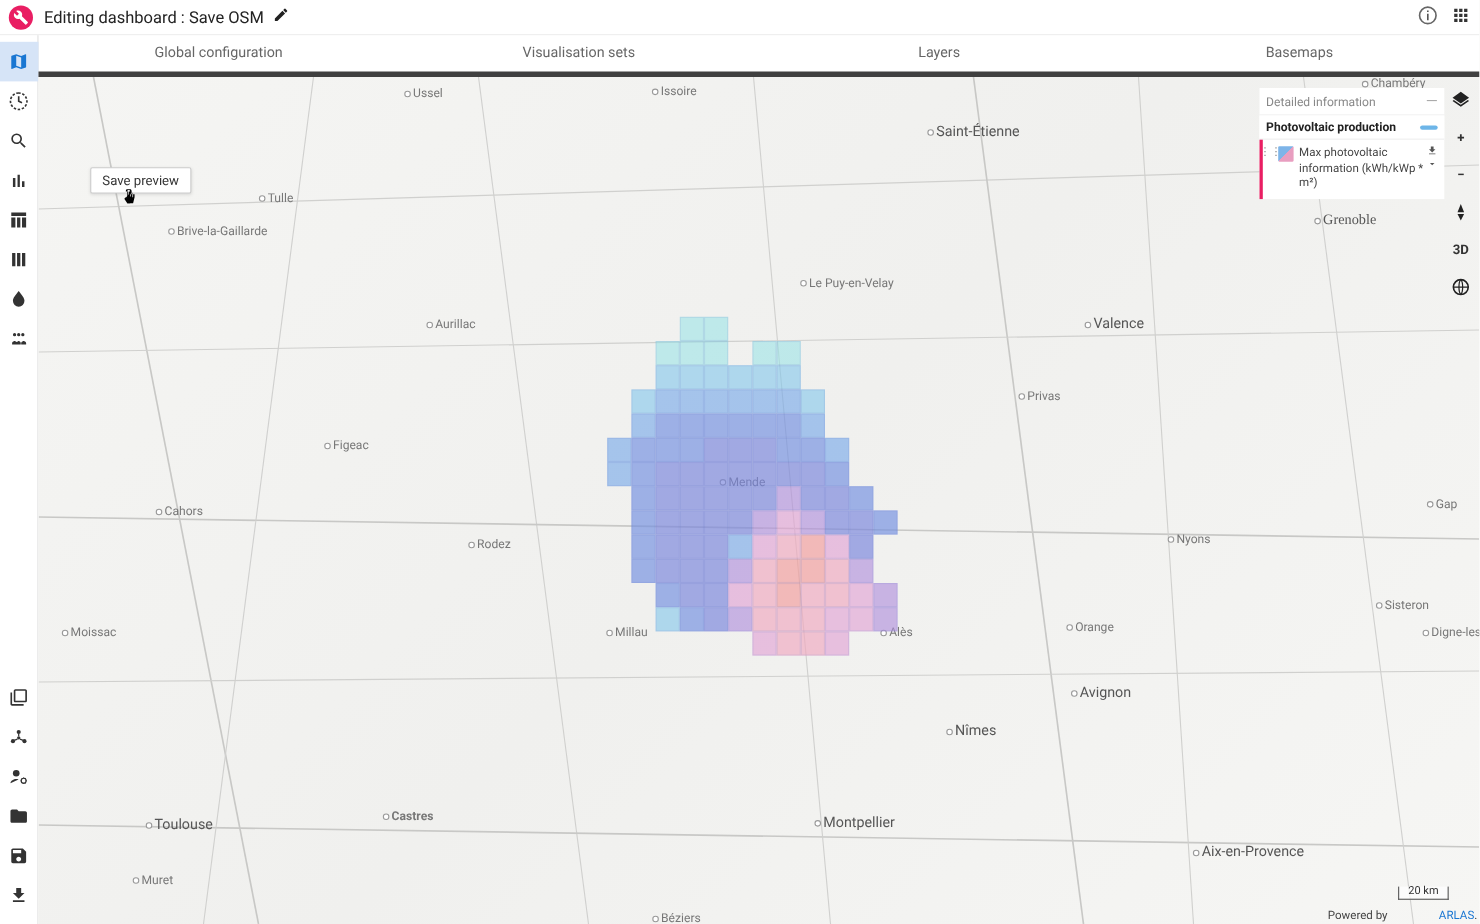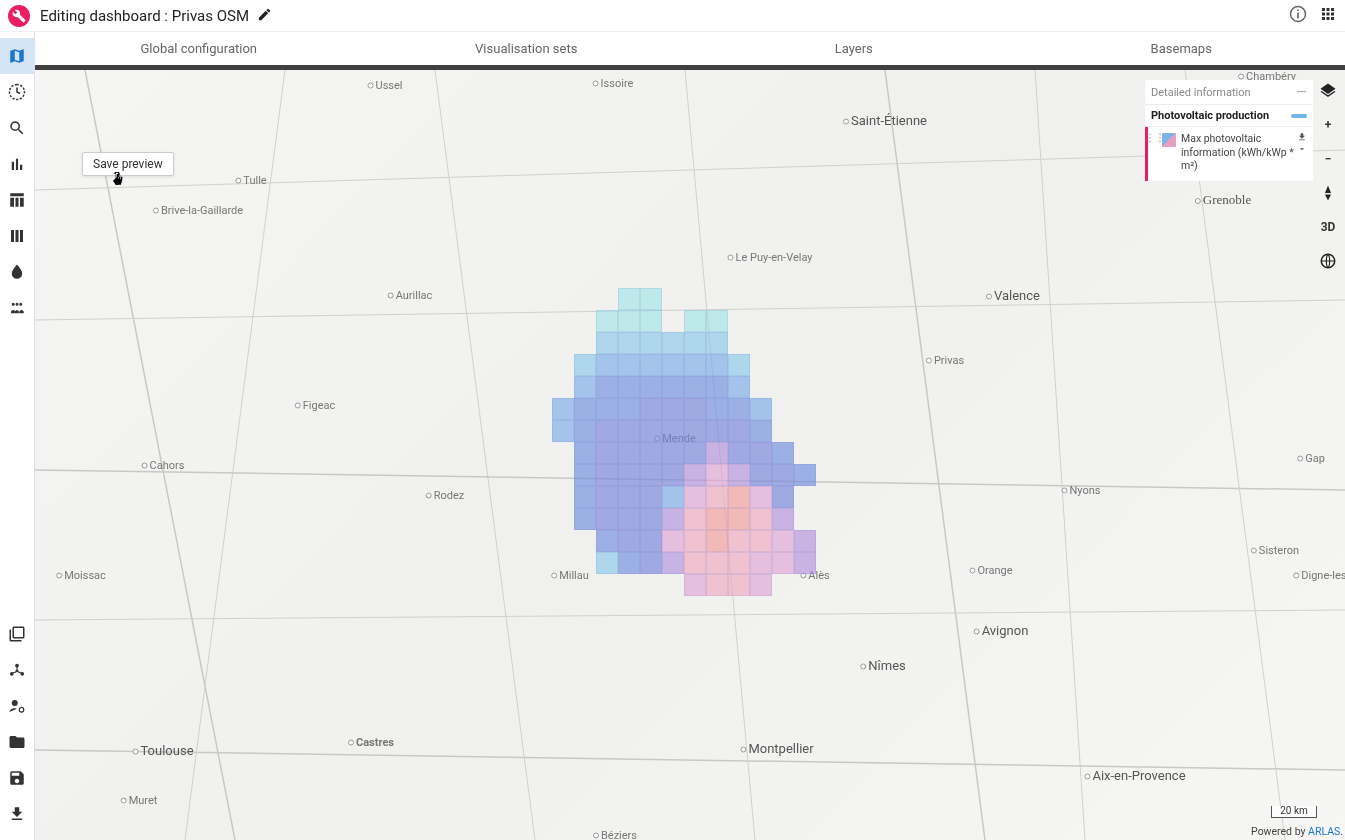--- a/index.html
+++ b/index.html
@@ -68,32 +68,32 @@
 
 
 .map-controls { position: absolute; right: 6px; top: 10px; display: flex; flex-direction: column; align-items: center; gap: 12px; }
 .mc { width: 22px; height: 22px; display: flex; align-items: center; justify-content: center; cursor: pointer; font-size: 14px; color: #333; background: transparent; }
 .mc svg { width: 18px; height: 18px; fill: #222; }
 .mc.text { font-weight: bold; font-size: 12px; }
 
 
 .scale { position: absolute; right: 28px; bottom: 22px; border: 1px solid #555; border-top: none; padding: 0 4px; font-size: 10px; height: 12px; line-height: 10px; background: rgba(255,255,255,0.7); min-width: 46px; text-align: center; }
 .attrib { position: absolute; right: 2px; bottom: 2px; font-size: 10.5px; color: #444; }
-.attrib a { color: #1976d2; text-decoration: none; }
+.attrib a { color: #1976d2; text-decoration: none; margin-left: 44px; }
 </style>
 </head>
 <body>
 
 <div class="header">
   <div class="logo">
     <svg viewBox="0 0 24 24">
         <path d="M22.7 19l-9.1-9.1c.9-2.3.4-5-1.5-6.9-2-2-5-2.4-7.4-1.2l4.3 4.3-3 3-4.3-4.3c-1.2 2.4-.8 5.4 1.2 7.4 1.9 1.9 4.6 2.4 6.9 1.5l9.1 9.1c.4.4 1 .4 1.4 0l2.3-2.3c.5-.4.5-1.1.1-1.5z"></path>
       </svg>
   </div>
-  <span class="header-title">Editing dashboard : Privas OSM</span>
+  <span class="header-title">Editing dashboard : Save OSM</span>
   <span class="edit-icon">
     <svg viewBox="0 0 24 24">
         <path d="M3 17.25V21h3.75L17.81 9.94l-3.75-3.75L3 17.25zM20.71 7.04a1 1 0 0 0 0-1.41l-2.34-2.34a1 1 0 0 0-1.41 0l-1.83 1.83 3.75 3.75 1.83-1.83z"></path>
       </svg>
   </span>
   <div class="header-right">
     <span><svg viewBox="0 0 24 24">
           <path fill="none" stroke="#666" stroke-width="2" d="M12 2a10 10 0 1 0 0 20 10 10 0 0 0 0-20z"></path>
           <path d="M11 10h2v8h-2zM11 6h2v2h-2z"></path>
         </svg></span>

